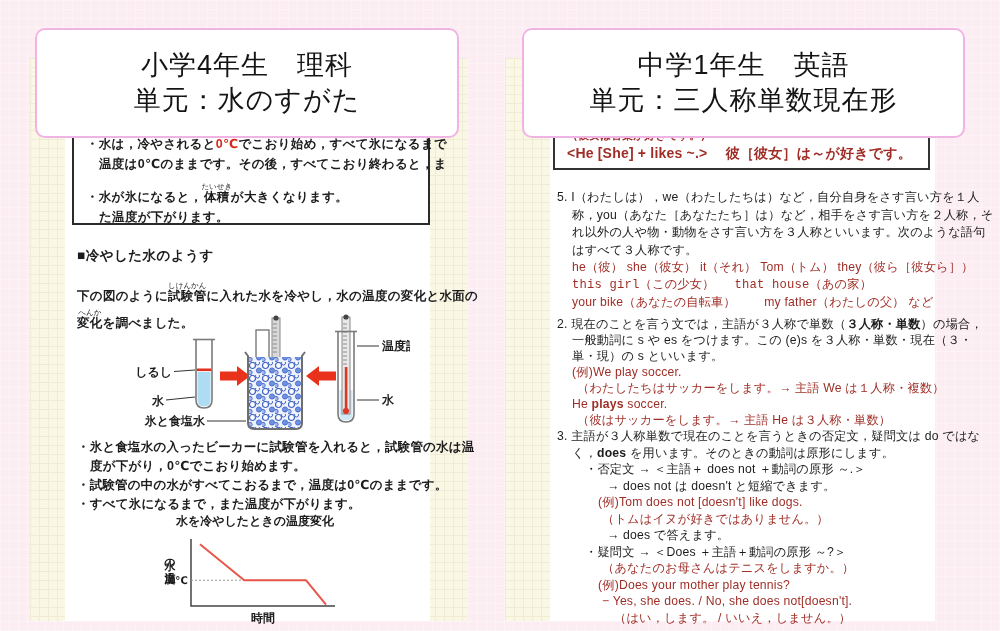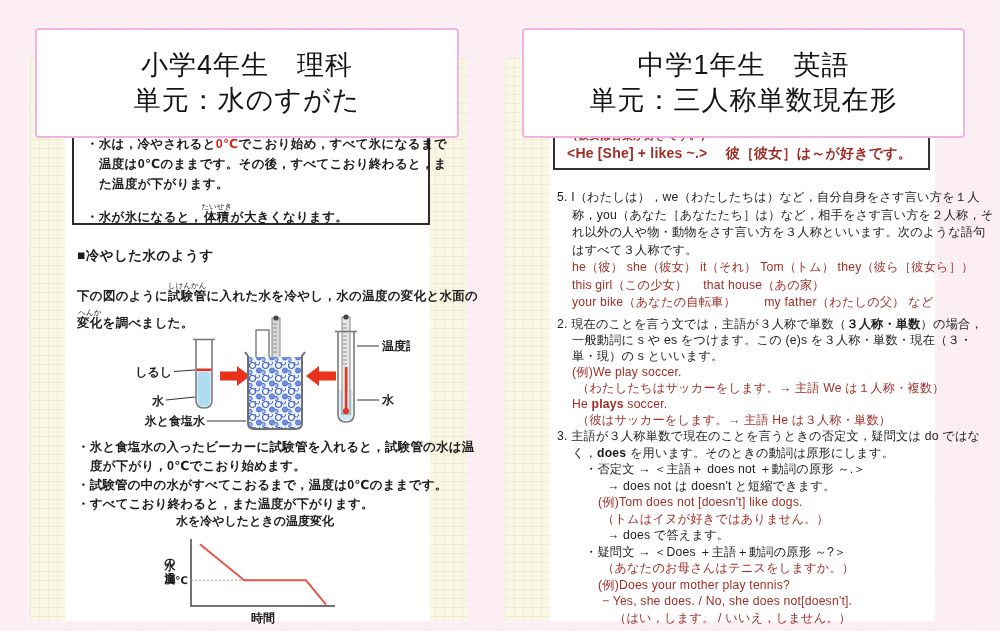--- a/index.html
+++ b/index.html
@@ -20,21 +20,21 @@
     background-size:9px 9px;
   }
   #page-left{left:30px;width:437px;}
   #page-right{left:505px;width:368px;}
   .content{position:absolute;top:0;bottom:0;background:#ffffff;}
   #page-left .content{left:35px;width:365px;}
   #page-right .content{left:45px;width:385px;}
 
   .card{
     position:absolute;top:28px;height:106px;background:#ffffff;
-    border:2px solid #f0b4e4;border-radius:4px;z-index:5;
+    border:2px solid #f0b4e4;border-radius:10px;z-index:5;
     display:flex;flex-direction:column;justify-content:center;align-items:center;
   }
   #card-left{left:35px;width:420px;}
   #card-right{left:522px;width:439px;}
   .card .t{font-size:27px;line-height:35px;font-weight:500;color:#141414;letter-spacing:1px;}
 
   .abs{position:absolute;}
   .tl{white-space:pre;}
   .t-red{color:inherit;}
   #page-left  .t-red{color:#d4291c;}
@@ -72,22 +72,22 @@
 </style>
 </head>
 <body>
 
 <div class="page" id="page-left">
   <div class="content"></div>
 
   <div class="abs box1">
       <div class="tl"><span>・水は，冷やされると</span><span class="t-red">0℃</span><span>でこおり始め，すべて氷になるまで</span></div>
       <div class="tl" style="padding-left: 13px;"><span>温度は0℃のままです。その後，すべてこおり終わると，ま</span></div>
+      <div class="tl" style="margin-top: 9px;"><span>・水が氷になると，</span><ruby><span>体積</span><rt>たいせき</rt></ruby><span>が大きくなります。</span></div>
       <div class="tl" style="padding-left: 13px;"><span>た温度が下がります。</span></div>
-      <div class="tl" style="margin-top: 9px;"><span>・水が氷になると，</span><ruby><span>体積</span><rt>たいせき</rt></ruby><span>が大きくなります。</span></div>
     </div>
 
   <div class="abs lheading">■冷やした水のようす</div>
 
   <div class="abs lpara">
       <div class="tl"><span>下の図のように</span><ruby><span>試験管</span><rt>しけんかん</rt></ruby><span>に入れた水を冷やし，水の温度の変化と水面の</span></div>
       <div class="tl"><ruby><span>変化</span><rt>へんか</rt></ruby><span>を調べました。</span></div>
     </div>
 
   <svg class="abs" style="left:50px;top:252px;" width="330" height="126" viewBox="0 0 330 126">
@@ -150,21 +150,21 @@
     <text x="302" y="40" font-size="12" font-weight="600" fill="#1c1c1c">温度計</text>
     <line x1="277" y1="36" x2="299" y2="36" stroke="#333" stroke-width="1"></line>
     <text x="302" y="94" font-size="12" font-weight="600" fill="#1c1c1c">水</text>
     <line x1="277" y1="90" x2="299" y2="90" stroke="#333" stroke-width="1"></line>
   </svg>
 
   <div class="abs lbullets">
       <div class="tl"><span>・氷と食塩水の入ったビーカーに試験管を入れると，試験管の水は温</span></div>
       <div class="tl" style="padding-left: 13px;"><span>度が下がり，0℃でこおり始めます。</span></div>
       <div class="tl"><span>・試験管の中の水がすべてこおるまで，温度は0℃のままです。</span></div>
-      <div class="tl"><span>・すべてこおり終わると，また温度が下がります。</span></div>
+      <div class="tl"><span>・すべて氷になるまで，また温度が下がります。</span></div>
     </div>
 
   <div class="abs lchart">
     <div class="ctitle">水を冷やしたときの温度変化</div>
     <svg id="cooling-chart-svg" width="230" height="96" viewBox="0 0 230 96">
       <path d="M51,8 L51,75 L195,75" fill="none" stroke="#444" stroke-width="1.5"></path>
       <line id="zero-line" x1="51" x2="165.9" y1="49.2" y2="49.2" stroke="#999" stroke-width="1" stroke-dasharray="2,2"></line>
       <polyline id="temp-curve" points="60.0,13.2 104.2,49.2 165.9,49.2 186.0,73.7" fill="none" stroke="#e8564a" stroke-width="2" stroke-linejoin="round"></polyline>
       <text x="30" y="20" font-size="11" font-weight="600" fill="#1c1c1c" style="writing-mode:vertical-rl;">水の温度</text>
       <text id="zero-label" x="48" y="53.2" text-anchor="end" font-size="10.5" font-weight="600" fill="#1c1c1c">0℃</text>
@@ -180,21 +180,21 @@
     <div class="small">（彼女は音楽が好きです。）</div>
     <div class="main">&lt;He [She] + likes ~.&gt;　 彼［彼女］は～が好きです。</div>
   </div>
 
   <div class="abs rsec" id="sec1">
       <div class="tl"><span>5. I（わたしは），we（わたしたちは）など，自分自身をさす言い方を１人</span></div>
       <div class="tl" style="padding-left: 15px;"><span>称，you（あなた［あなたたち］は）など，相手をさす言い方を２人称，そ</span></div>
       <div class="tl" style="padding-left: 15px;"><span>れ以外の人や物・動物をさす言い方を３人称といいます。次のような語句</span></div>
       <div class="tl" style="padding-left: 15px;"><span>はすべて３人称です。</span></div>
       <div class="tl" style="padding-left: 15px;"><span class="t-red">he（彼） she（彼女） it（それ） Tom（トム） they（彼ら［彼女ら］）</span></div>
-      <div class="tl" style="padding-left: 15px;"><span class="t-red">this girl（この少女）　 that house（あの家）</span></div>
+      <div class="tl" style="padding-left: 15px; font-family: Liberation Mono, monospace;"><span class="t-red">this girl（この少女）　 that house（あの家）</span></div>
       <div class="tl" style="padding-left: 15px;"><span class="t-red">your bike（あなたの自転車）　　 my father（わたしの父） など</span></div>
     </div>
   <div class="abs rsec" id="sec2">
       <div class="tl"><span>2. 現在のことを言う文では，主語が３人称で単数（</span><span class="t-bold">３人称・単数</span><span>）の場合，</span></div>
       <div class="tl" style="padding-left: 15px;"><span>一般動詞に s や es をつけます。この (e)s を３人称・単数・現在（３・</span></div>
       <div class="tl" style="padding-left: 15px;"><span>単・現）の s といいます。</span></div>
       <div class="tl" style="padding-left: 15px;"><span class="t-red">(例)We play soccer.</span></div>
       <div class="tl" style="padding-left: 20px;"><span class="t-red">（わたしたちはサッカーをします。→ 主語 We は１人称・複数）</span></div>
       <div class="tl" style="padding-left: 15px;"><span class="t-red">He </span><span class="t-red t-bold">plays</span><span class="t-red"> soccer.</span></div>
       <div class="tl" style="padding-left: 20px;"><span class="t-red">（彼はサッカーをします。→ 主語 He は３人称・単数）</span></div>

